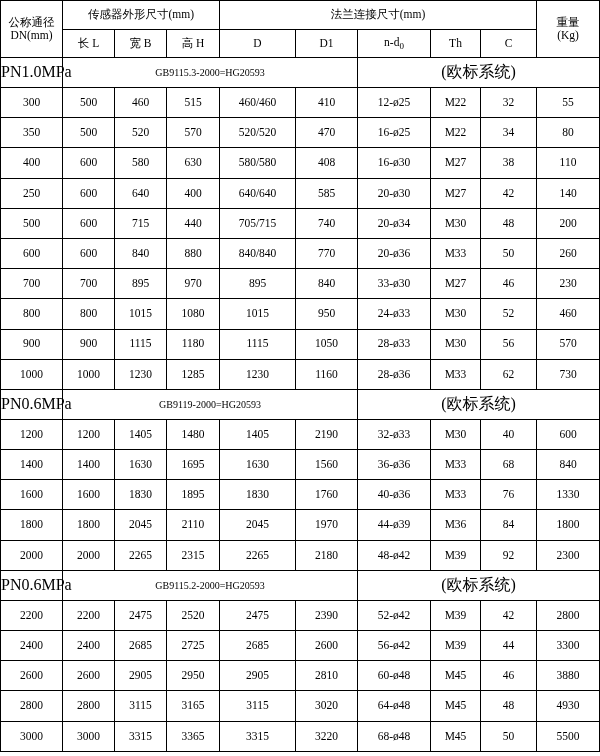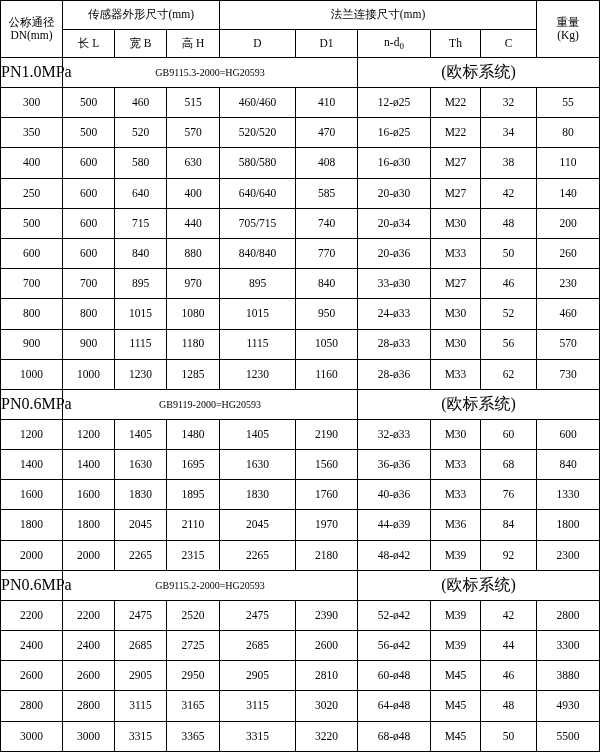--- a/index.html
+++ b/index.html
@@ -232,21 +232,21 @@
         </tr>
         <tr class="data">
           <td>1200</td>
           <td>1200</td>
           <td>1405</td>
           <td>1480</td>
           <td>1405</td>
           <td>2190</td>
           <td>32-ø33</td>
           <td>M30</td>
-          <td>60</td>
+          <td>40</td>
           <td>600</td>
         </tr>
         <tr class="data">
           <td>1400</td>
           <td>1400</td>
           <td>1630</td>
           <td>1695</td>
           <td>1630</td>
           <td>1560</td>
           <td>36-ø36</td>

